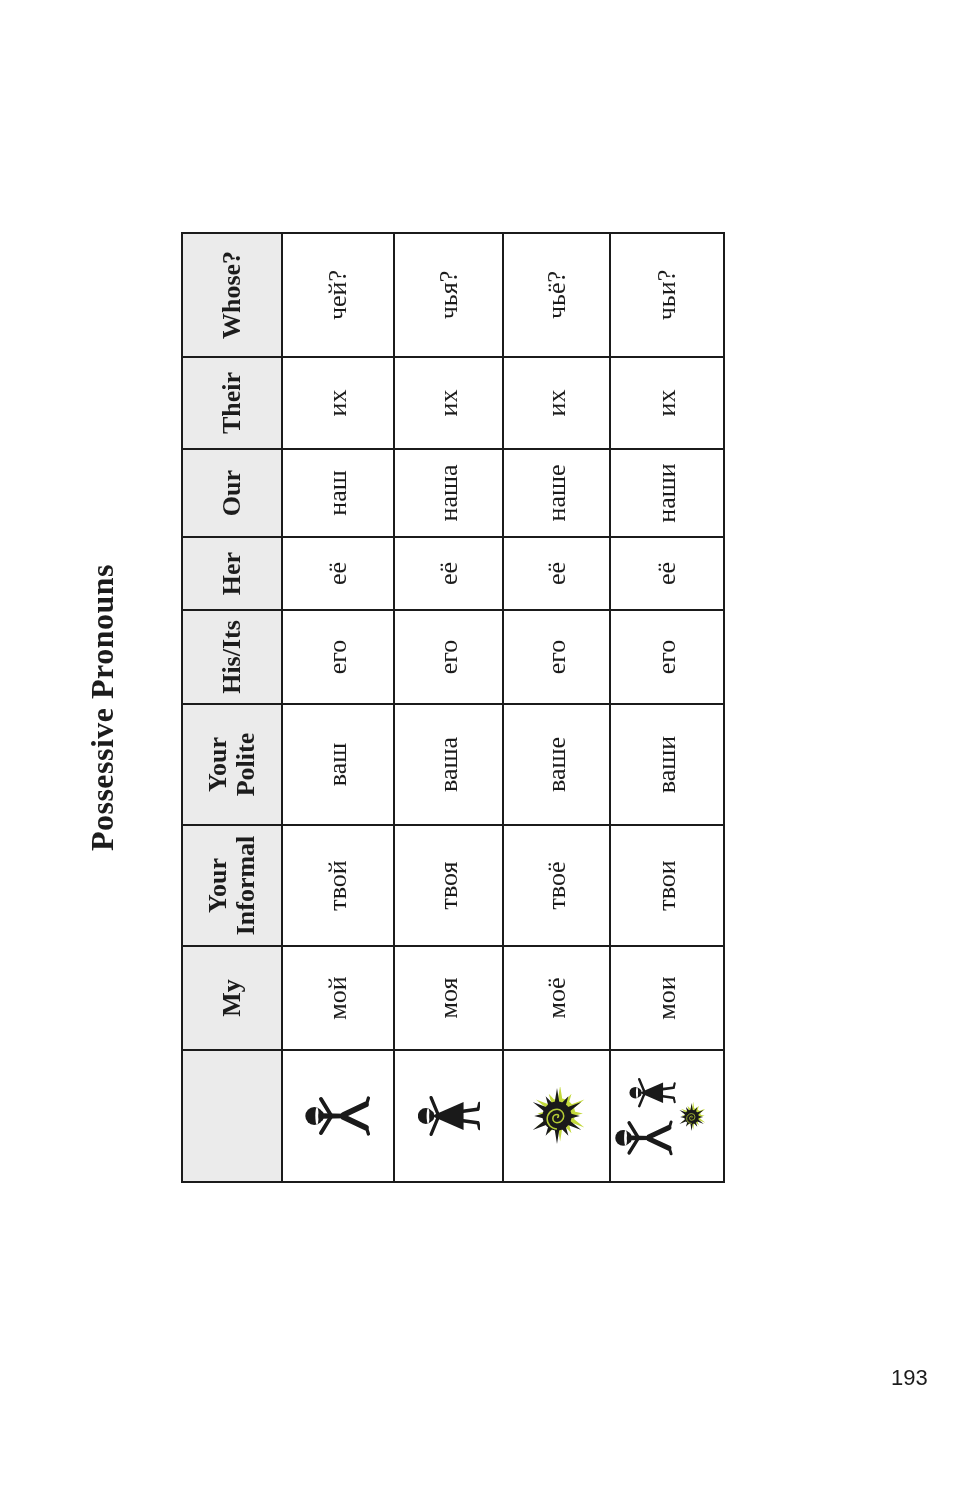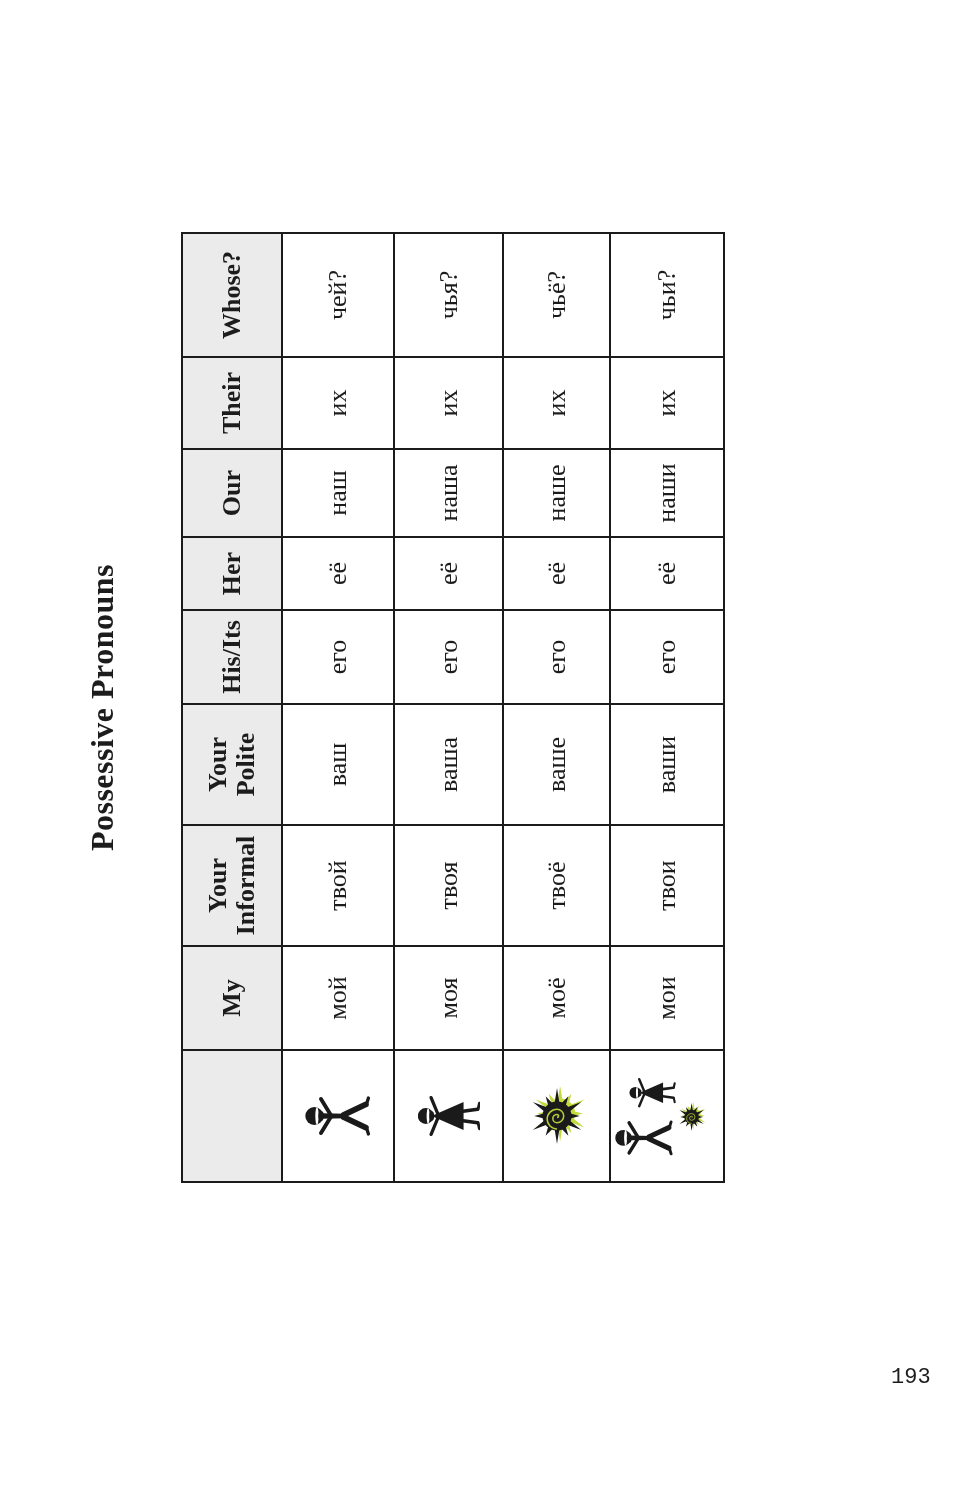--- a/index.html
+++ b/index.html
@@ -63,21 +63,21 @@
   tr.r-boy    { height: 112px; }
   tr.r-girl   { height: 109px; }
   tr.r-sun    { height: 107px; }
   tr.r-family { height: 114px; }
   .icon-cell svg { display: block; margin: 0 auto; }
   .hidden-defs { position: absolute; width: 0; height: 0; overflow: hidden; }
   .page-number {
     position: absolute;
     left: 891px;
     top: 1365px;
-    font-family: Liberation Mono, monospace;
+    font-family: Liberation Sans, sans-serif;
     font-size: 22px;
     color: #1c1c1c;
   }
 </style>
 </head>
 <body>
 
 <svg class="hidden-defs" aria-hidden="true">
   <defs>
     <g id="sym-boy" fill="#1a1a1a" stroke="none">

